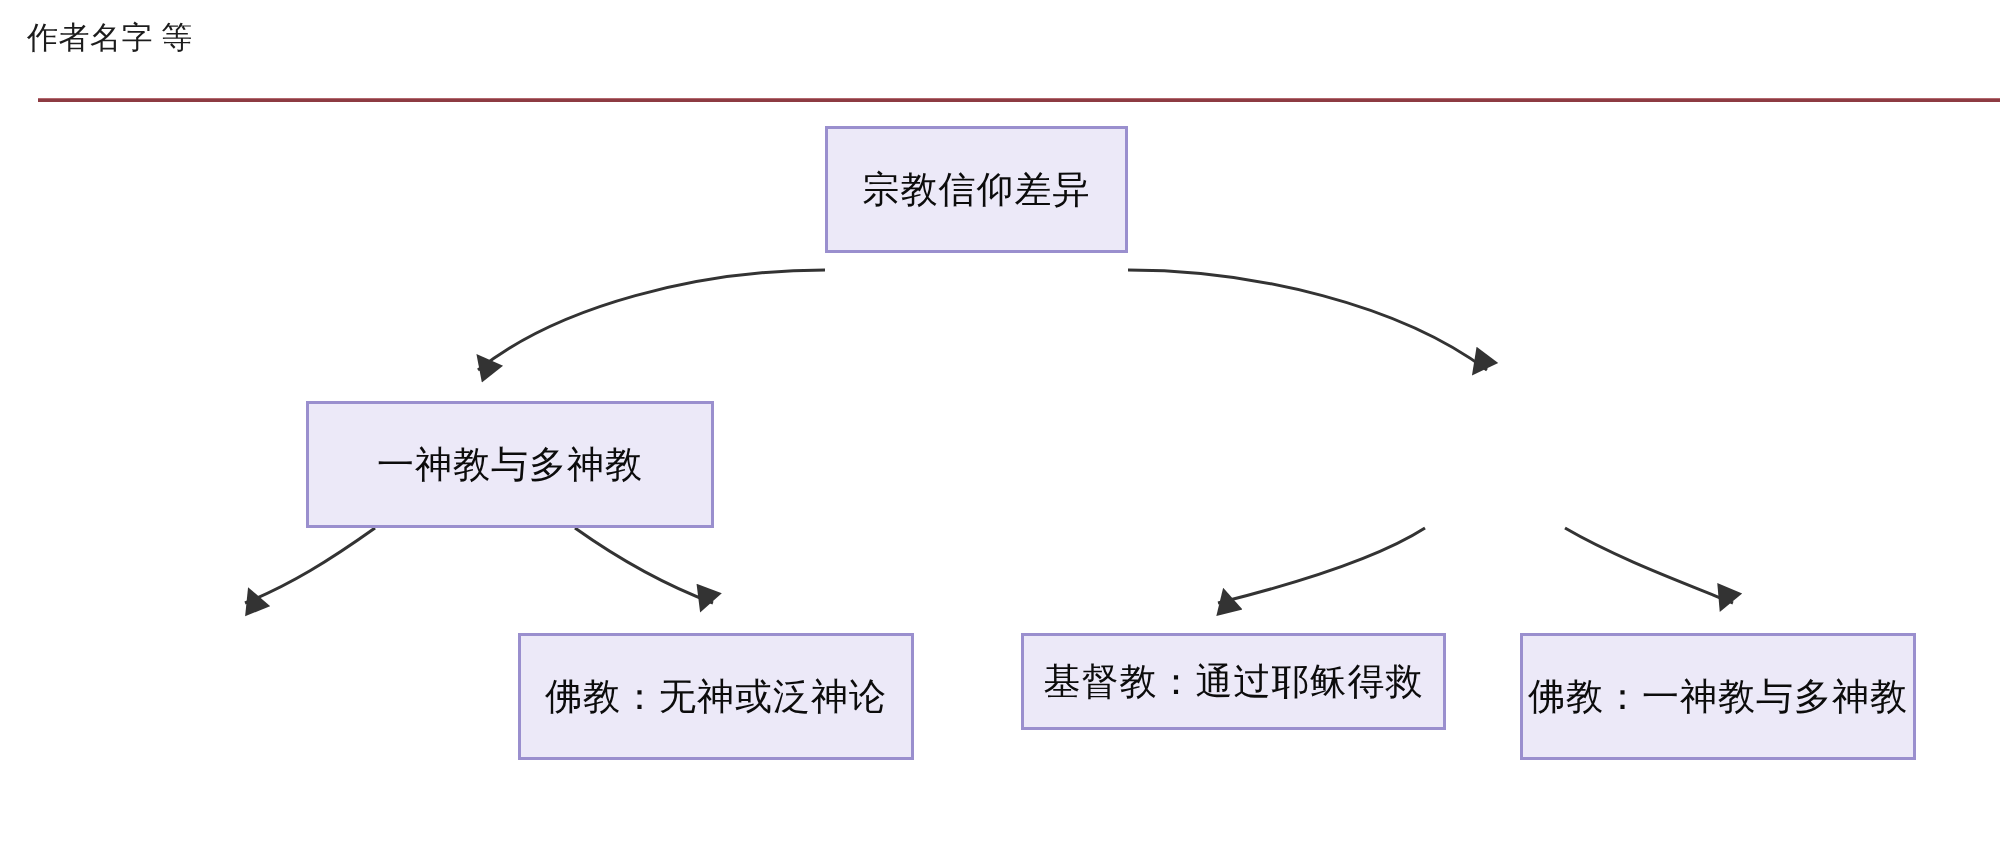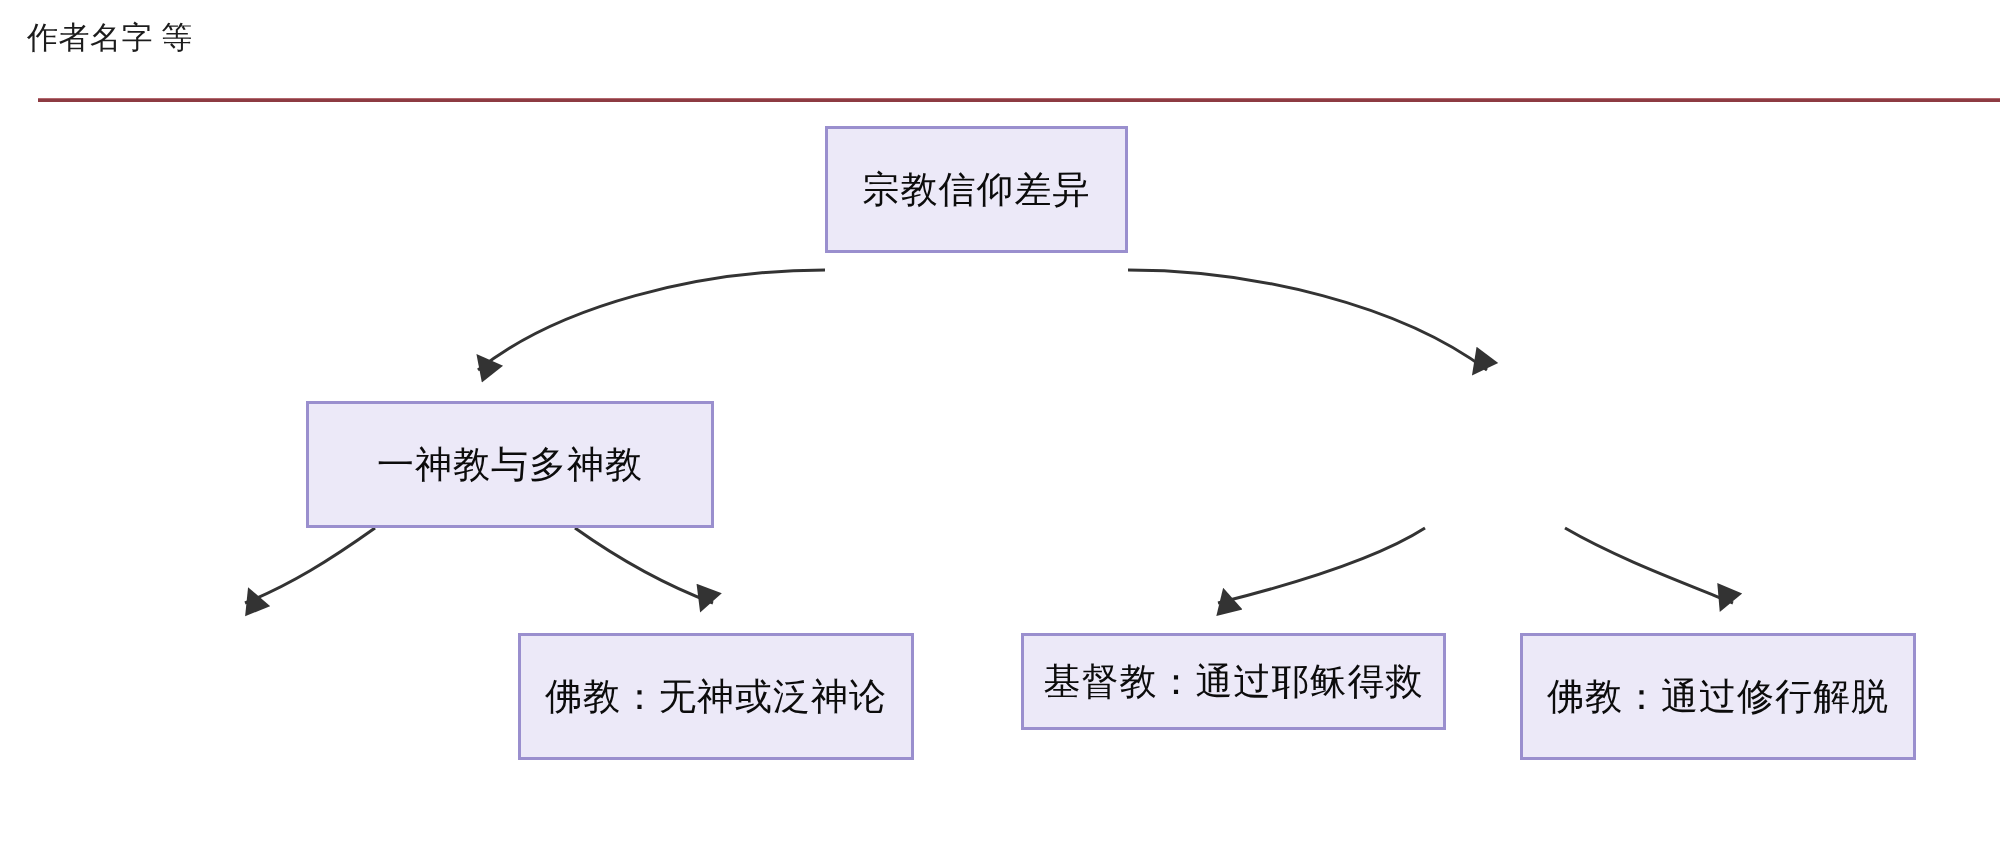--- a/index.html
+++ b/index.html
@@ -130,16 +130,16 @@
 
   <div class="node" style="left:518px; top:543px; width:396px; height:127px;">
     <span class="node-label">佛教：无神或泛神论</span>
   </div>
 
   <div class="node" style="left:1002px; top:543px; width:425px; height:97px;margin-left:19px;">
     <span class="node-label">基督教：通过耶稣得救</span>
   </div>
 
   <div class="node" style="left:1520px; top:543px; width:396px; height:127px;">
-    <span class="node-label">佛教：通过修行解脱</span>
+    <span class="node-label">佛教：一神教与多神教</span>
   </div>
 
 </div>
 
 </body></html>

